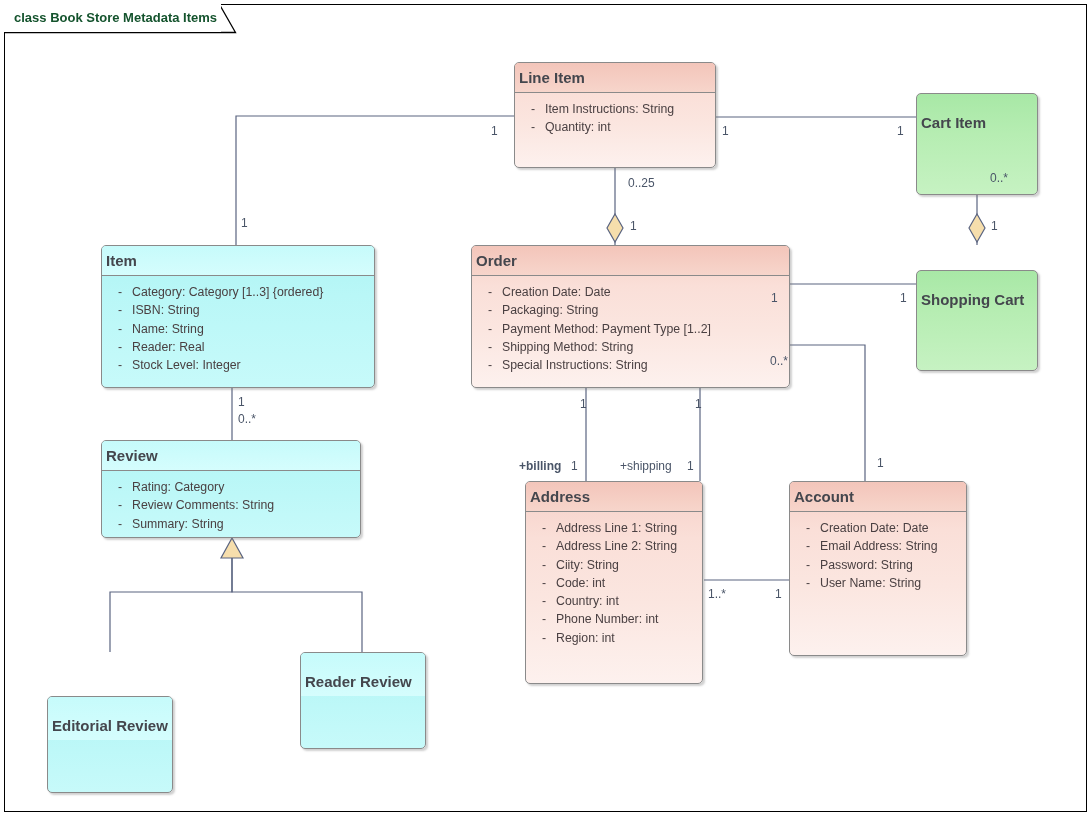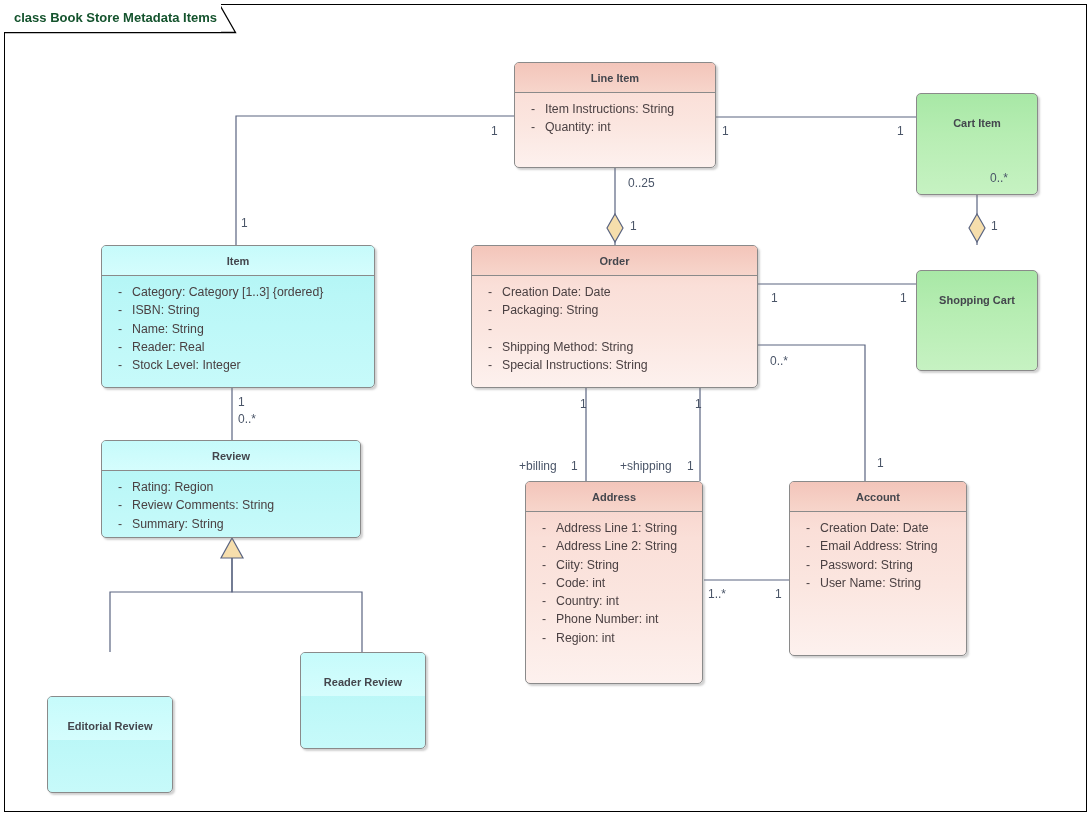--- a/index.html
+++ b/index.html
@@ -31,21 +31,21 @@
   #links{position:absolute;left:0;top:0;width:1092px;height:817px;pointer-events:none;}
   .lnk{stroke:#5a6480;stroke-width:1.2;fill:none;}
   
   .cls{
     position:absolute;box-sizing:border-box;
     border:1px solid #8a8a8a;border-radius:5px;
     box-shadow:2px 2px 2px rgba(120,120,120,0.35);
     overflow:hidden;
   }
   .cls .hdr{
-    text-align:center;font-size:11px;font-weight:bold;color:#44464d;
+    font-size:15px;font-weight:bold;color:#44464d;
     padding:8px 4px 7px 4px;line-height:14px;
   }
   .cls .sep{height:1px;background:#8a8a8a;}
   .cls .attrs{padding:7px 6px 6px 6px;}
   .cls .attr{
     font-size:12.3px;color:#4a4042;line-height:18.3px;
     white-space:nowrap;display:flex;
   }
   .cls .attr .vis{width:24px;flex:0 0 24px;padding-left:10px;box-sizing:border-box;}
   
@@ -146,34 +146,35 @@
         <span class="vis">-</span>
         <span>Reader: Real</span>
       </div>
       <div class="attr">
         <span class="vis">-</span>
         <span>Stock Level: Integer</span>
       </div>
     </div>
   </div>
 
-  <div class="cls pink" style="left:471px;top:245px;width:287px;height:143px;">
+  <div class="cls pink" style="left:471px;top:245px;width:319px;height:143px;">
     <div class="hdr">Order</div>
     <div class="sep"></div>
     <div class="attrs">
       <div class="attr">
         <span class="vis">-</span>
         <span>Creation Date: Date</span>
       </div>
       <div class="attr">
         <span class="vis">-</span>
         <span>Packaging: String</span>
       </div>
       <div class="attr">
         <span class="vis">-</span>
+        <span>Payment Method: Payment Type [1..2]</span>
       </div>
       <div class="attr">
         <span class="vis">-</span>
         <span>Shipping Method: String</span>
       </div>
       <div class="attr">
         <span class="vis">-</span>
         <span>Special Instructions: String</span>
       </div>
     </div>
@@ -182,21 +183,21 @@
   <div class="cls green" style="left:916px;top:245px;width:122px;height:101px;">
     <div class="hdr hdr-only">Shopping Cart</div>
   </div>
 
   <div class="cls cyan" style="left:101px;top:440px;width:260px;height:98px;">
     <div class="hdr">Review</div>
     <div class="sep"></div>
     <div class="attrs">
       <div class="attr">
         <span class="vis">-</span>
-        <span>Rating: Region</span>
+        <span>Rating: Category</span>
       </div>
       <div class="attr">
         <span class="vis">-</span>
         <span>Review Comments: String</span>
       </div>
       <div class="attr">
         <span class="vis">-</span>
         <span>Summary: String</span>
       </div>
     </div>
@@ -280,21 +281,21 @@
   <div class="mult" style="left:990px;top:172px;">0..*</div>
   <div class="mult" style="left:991px;top:220px;">1</div>
 
   <div class="mult" style="left:771px;top:292px;">1</div>
   <div class="mult" style="left:900px;top:292px;">1</div>
 
   <div class="mult" style="left:238px;top:396px;">1</div>
   <div class="mult" style="left:238px;top:413px;">0..*</div>
 
   <div class="mult" style="left:580px;top:398px;">1</div>
-  <div class="mult" style="left:519px;top:460px;">+billing</div>
+  <div class="mult" style="left:519px;top:460px;font-weight:bold;">+billing</div>
   <div class="mult" style="left:571px;top:460px;">1</div>
 
   <div class="mult" style="left:695px;top:398px;">1</div>
   <div class="mult" style="left:620px;top:460px;">+shipping</div>
   <div class="mult" style="left:687px;top:460px;">1</div>
 
   <div class="mult" style="left:770px;top:355px;">0..*</div>
   <div class="mult" style="left:877px;top:457px;">1</div>
 
   <div class="mult" style="left:708px;top:588px;">1..*</div>

